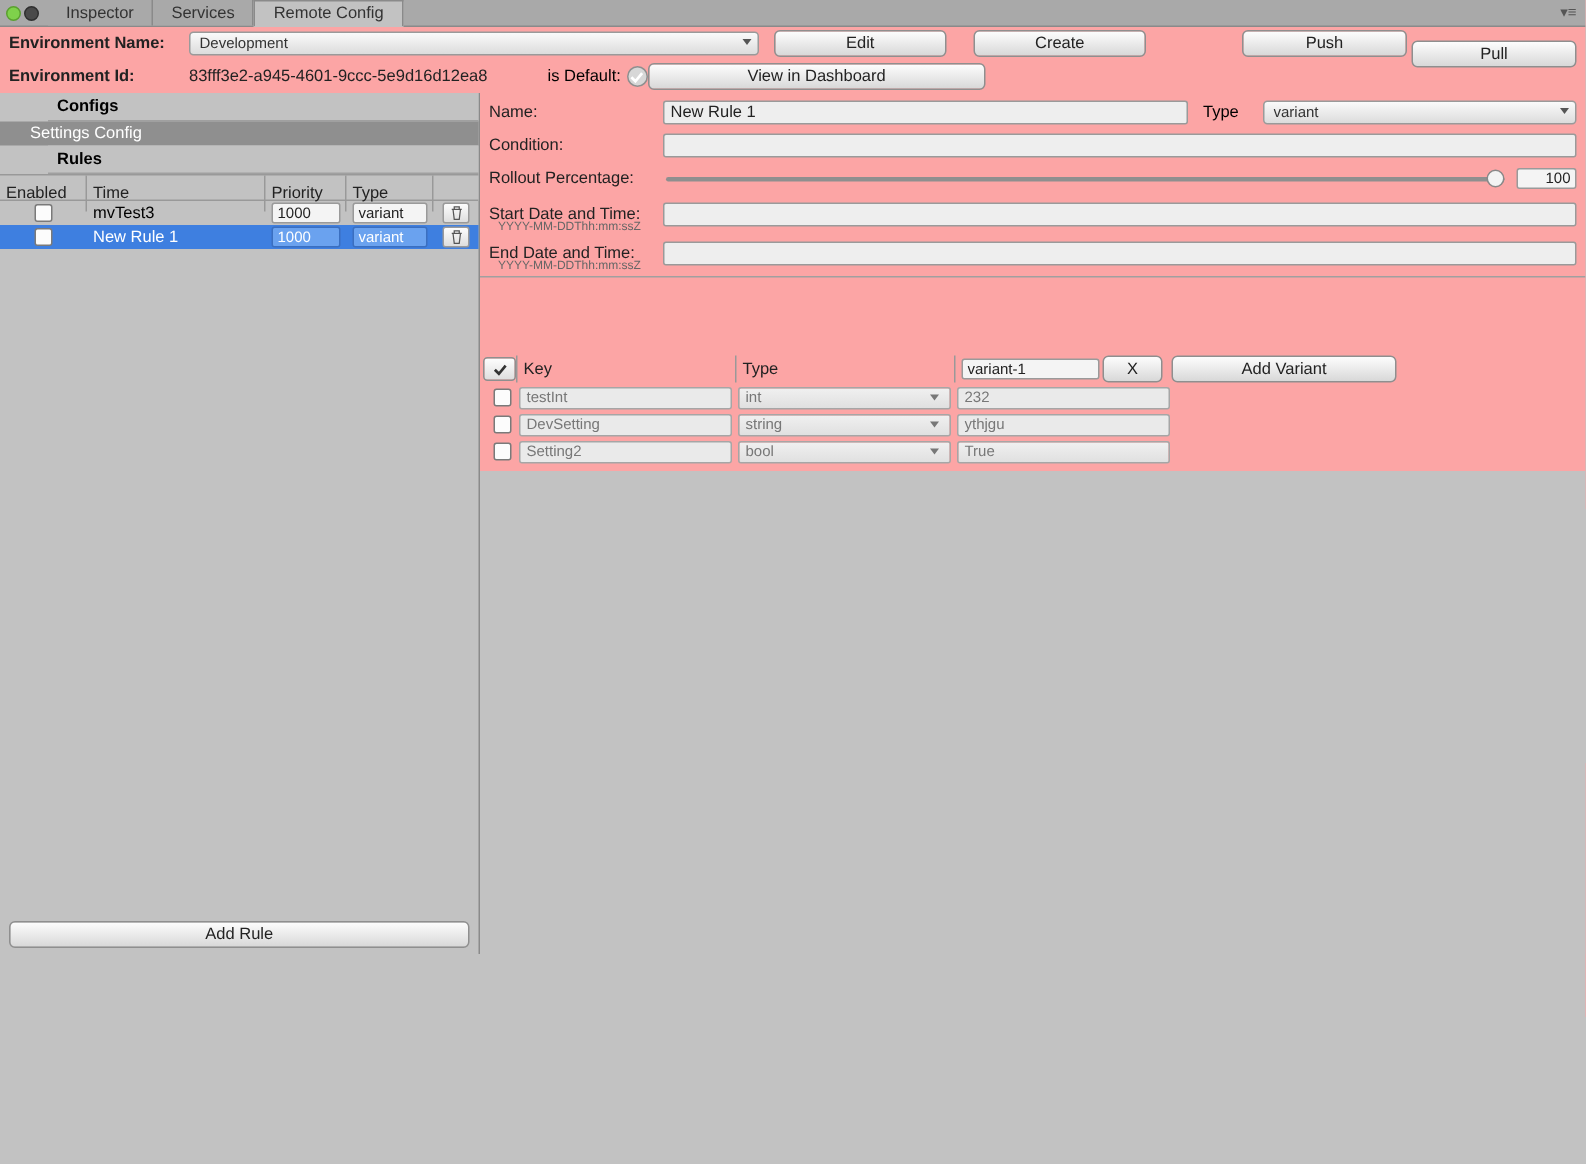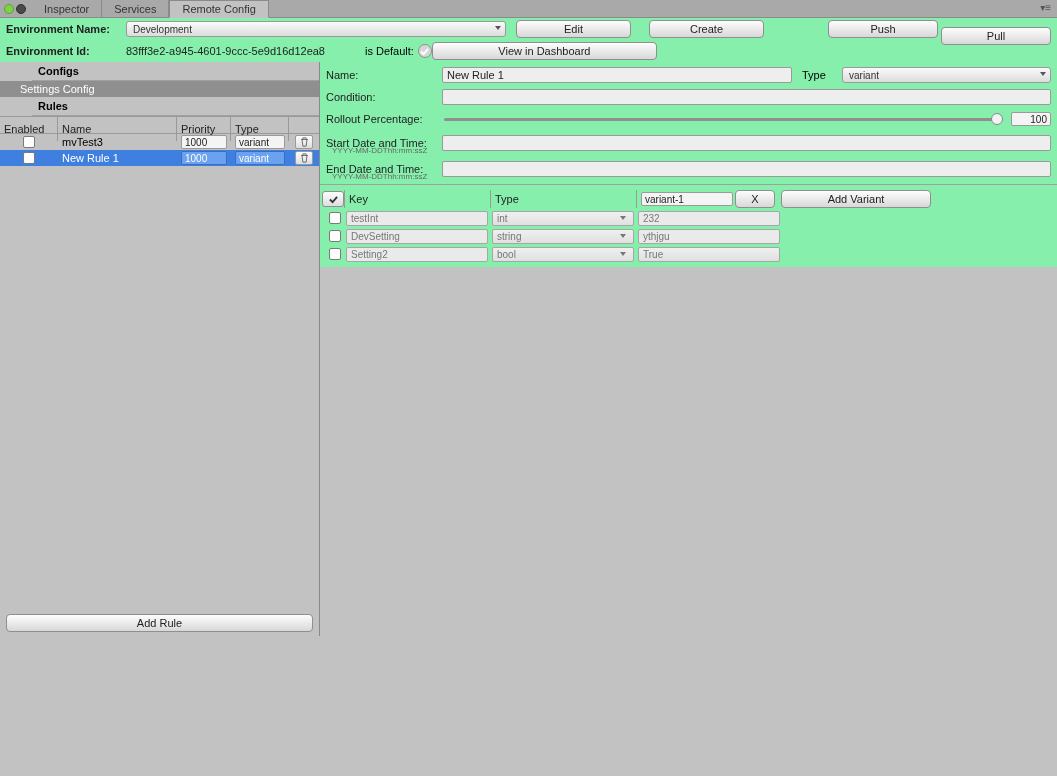--- a/index.html
+++ b/index.html
@@ -1,17 +1,17 @@
 <!DOCTYPE html>
 <html><head>
 <meta charset="utf-8">
 <style>
 html,body{margin:0;padding:0;font-family:"Lucida Grande","Segoe UI",Arial,sans-serif;font-size:11px;color:#000;background:#c2c2c2;}
 *{box-sizing:border-box;}
-.root{width:1057px;height:636px;background:#86efac;position:relative;display:flex;flex-direction:column;justify-content:space-between;}
+.root{width:1057px;height:636px;background:#fca5a5;position:relative;display:flex;flex-direction:column;justify-content:space-between;}
 
 .tabbar{height:18px;background:#a9a9a9;display:flex;align-items:stretch;border-bottom:1px solid #8a8a8a;position:relative;}
 .traffic{display:flex;align-items:center;padding:0 4px;}
 .tcircle{width:10px;height:10px;border-radius:50%;margin-right:2px;display:inline-block;}
 .tab{padding:0 12px;display:flex;align-items:center;background:#a9a9a9;border-right:1px solid #8a8a8a;cursor:pointer;color:#333;}
 .tab.active{background:#c2c2c2;border-top:1px solid #8a8a8a;border-left:1px solid #8a8a8a;border-right:1px solid #8a8a8a;border-bottom:1px solid #c2c2c2;margin-bottom:-1px;}
 .tabbar .menu-icon{position:absolute;right:6px;top:2px;color:#555;font-size:10px;}
 
 .row{display:flex;align-items:center;padding:2px 6px;}
 .lbl{font-weight:bold;color:#222;}
@@ -76,21 +76,21 @@
 .drow .sub{left:6px;top:16px;}
 .txt{flex:1;height:16px;background:#eee;border:1px solid #9a9a9a;border-radius:2px;font-size:11px;padding:0 4px;color:#222;}
 .drow .tlabel{width:40px;margin-left:10px;}
 .slider-wrap{flex:1;display:flex;align-items:center;}
 .slider{flex:1;appearance:none;height:3px;background:#8f8f8f;border-radius:2px;}
 .slider::-webkit-slider-thumb{appearance:none;width:12px;height:12px;border-radius:50%;background:#f3f3f3;border:1px solid #888;}
 .slider::-moz-range-thumb{width:12px;height:12px;border-radius:50%;background:#f3f3f3;border:1px solid #888;}
 .pct{width:40px;margin-left:6px;}
 .pct .mini-input{text-align:right;}
 
-.vsection{padding:4px 2px;}
+.vsection{padding:4px 2px;margin-top:47px;}
 .vhead{display:flex;align-items:center;height:20px;}
 .vhead .allchk{width:22px;display:flex;justify-content:center;}
 .vhead .sm-btn{width:22px;height:16px;border:1px solid #8f8f8f;border-radius:3px;background:linear-gradient(#fdfdfd,#dedede);display:flex;align-items:center;justify-content:center;}
 .vhead .sm-btn svg{width:9px;height:9px;}
 .vcol{display:flex;align-items:center;padding:0 4px;color:#222;}
 .vcol.key{width:146px;border-left:1px solid #999;height:18px;}
 .vcol.type{width:146px;border-left:1px solid #999;height:18px;}
 .vcol.var{border-left:1px solid #999;height:18px;display:flex;align-items:center;}
 .varname{width:92px;}
 .xbtn{width:40px;height:18px;margin-left:2px;}
@@ -155,21 +155,21 @@
 
     <div class="left">
       <div class="section-head">Configs</div>
       <div class="list">
         <div class="list-item">Settings Config</div>
       </div>
       <div class="section-head">Rules</div>
       <div class="rules-table">
         <div class="thead">
           <div class="th en">Enabled</div>
-          <div class="th nm">Name</div>
+          <div class="th nm">Time</div>
           <div class="th pr">Priority</div>
           <div class="th ty">Type</div>
           <div class="th ac"></div>
         </div>
         <div class="trow">
           <div class="td en">
               <span class="chkbox"></span>
             </div>
           <div class="td nm">mvTest3</div>
           <div class="td pr">

